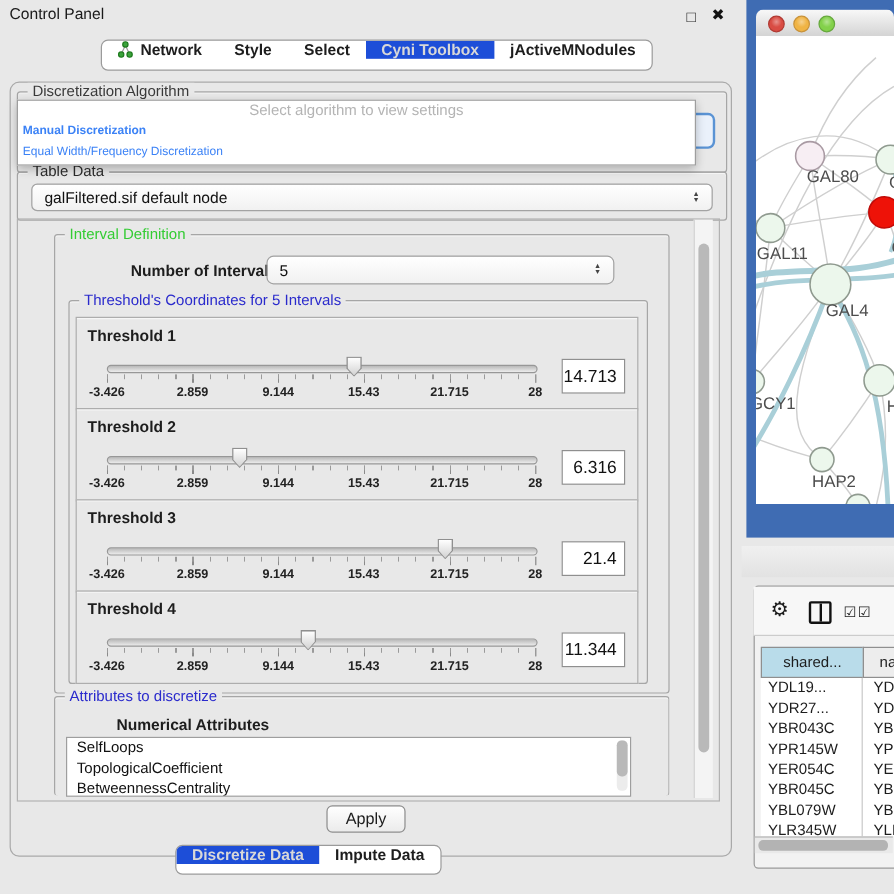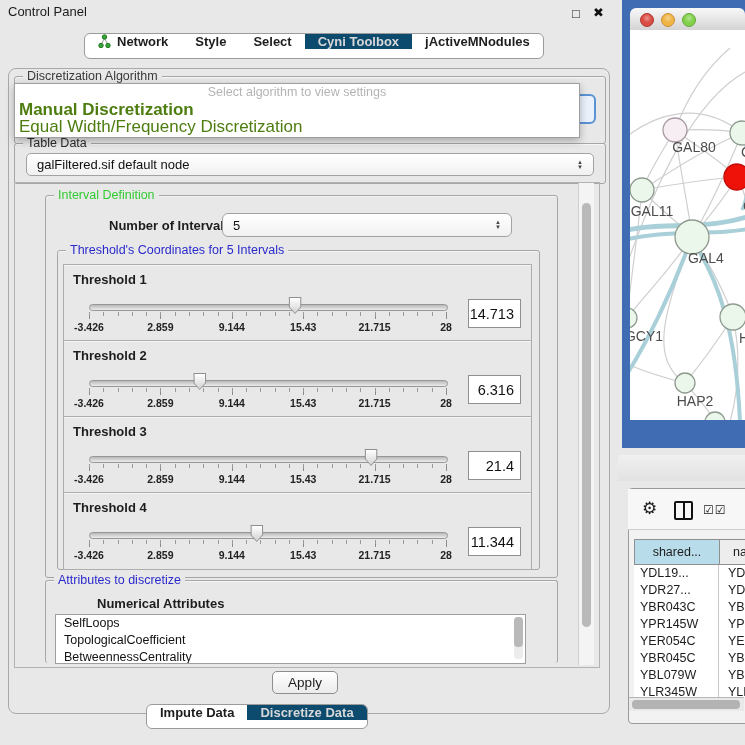--- a/index.html
+++ b/index.html
@@ -8,33 +8,33 @@
   .abs{position:absolute;}
   
   #control-panel{left:0;top:0;width:618px;height:745px;background:#e8e8e8;}
   #cp-title{left:8px;top:4px;font-size:13px;color:#1a1a1a;}
   #cp-float{left:572px;top:6px;font-size:13px;color:#222;}
   #cp-close{left:593px;top:5px;font-size:13px;font-weight:bold;color:#111;}
   .tabbar{background:#fff;border:1px solid #9b9b9b;border-radius:6px;display:flex;align-items:flex-start;overflow:hidden;}
   #top-tabbar{left:84px;top:33px;height:24px;}
   #bottom-tabbar{left:146px;top:704px;height:23px;z-index:6;}
   .ttab{display:flex;align-items:center;padding:0 13px;font-size:13px;font-weight:bold;color:#1d1d1d;white-space:nowrap;}
-  .ttab.selected{background:#0c4a6e;color:#d8d8d8;}
+  .ttab.selected{background:#1d4ed8;color:#d8d8d8;}
   .tsep{width:1px;background:#c4c4c4;margin:4px 0;}
   .ticon{margin-right:6px;display:inline-flex;}
   
   #boxA{left:8px;top:68px;width:600px;height:644px;border:1px solid #a9a9a9;border-radius:8px;}
   .grp{border:1px solid #a6a6a6;border-radius:3px;box-shadow:inset 0 1px 0 #f5f5f5;}
   .grp-title{position:absolute;top:-8px;left:8px;background:#e8e8e8;padding:0 4px;font-size:12.5px;white-space:nowrap;}
   #grp-da{left:14px;top:76px;width:590px;height:66px;}
   #da-combo-sliver{left:564px;top:94px;width:28px;height:26px;border:2px solid #5a93d4;border-radius:6px;background:#eaf1fb;}
   #algo-popup{left:14px;top:83px;width:564px;height:53px;background:#fff;border:1px solid #9e9e9e;
               box-shadow:0 3px 8px rgba(0,0,0,.28);z-index:10;}
   #popup-prompt{height:17px;line-height:17px;text-align:center;color:#b4b4b4;font-size:12.5px;}
-  .popup-opt{height:17px;line-height:17px;padding-left:4px;font-size:17px;color:#4d7c0f;white-space:nowrap;}
+  .popup-opt{height:17px;line-height:17px;padding-left:4px;font-size:10px;color:#3b82f6;white-space:nowrap;}
   .popup-opt.bold{font-weight:bold;}
   #grp-td{left:14px;top:143px;width:590px;height:39px;}
   .combo{background:linear-gradient(#ffffff,#f1f1f1);border:1px solid #a3a3a3;border-radius:5px;
          font-size:13px;display:flex;align-items:center;padding:0 10px;color:#111;}
   .stepper{margin-left:auto;display:flex;flex-direction:column;line-height:5px;font-size:6px;color:#444;}
   #td-combo{left:26px;top:153px;width:546px;height:21px;}
   
   #boxB{left:14px;top:182px;width:584px;height:484px;border:1px solid #b2b2b2;}
   #vsb{left:578px;top:183px;width:15px;height:482px;background:#f4f4f4;border-left:1px solid #cfcfcf;}
   #vsb-thumb{left:3px;top:20px;width:9px;height:424px;border-radius:5px;background:#b9b9b9;}
@@ -275,25 +275,25 @@
   <div class="attr-item">SelfLoops</div>
       <div class="attr-item">TopologicalCoefficient</div>
       <div class="attr-item">BetweennessCentrality</div>
       <div id="attr-sb">
       <div id="attr-sb-thumb"></div>
     </div>
     </div>
 
   <div id="apply-btn" class="abs">Apply</div>
   <div id="bottom-tabbar" class="abs tabbar">
-      <div class="ttab">
-        <span>Impute Data</span>
-      </div>
       <div class="ttab selected">
         <span>Discretize Data</span>
+      </div>
+      <div class="ttab">
+        <span>Impute Data</span>
       </div>
     </div>
 </div>
 
 <div id="net-frame" class="abs"></div>
 <div id="net-titlebar" class="abs">
     <div class="tl" style="left: 10px; background: radial-gradient(circle at 50% 35%, rgba(255, 255, 255, 0.4), transparent 45%), rgb(217, 76, 67); border: 1px solid rgb(176, 58, 51);"></div>
     <div class="tl" style="left: 31px; background: radial-gradient(circle at 50% 35%, rgba(255, 255, 255, 0.4), transparent 45%), rgb(240, 180, 69); border: 1px solid rgb(200, 146, 58);"></div>
     <div class="tl" style="left: 52px; background: radial-gradient(circle at 50% 35%, rgba(255, 255, 255, 0.4), transparent 45%), rgb(131, 209, 75); border: 1px solid rgb(102, 168, 61);"></div>
   </div>

